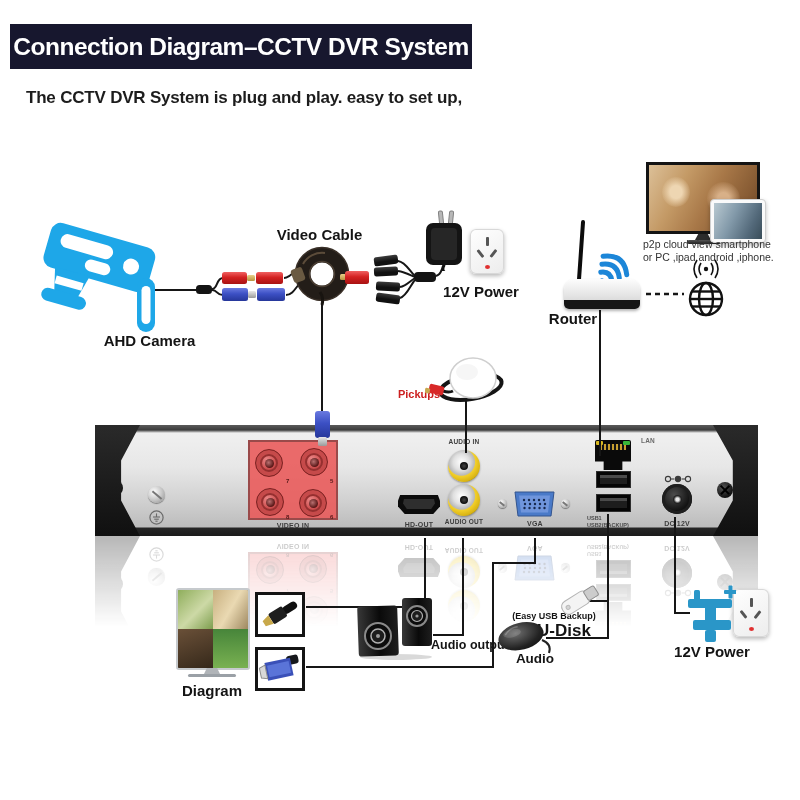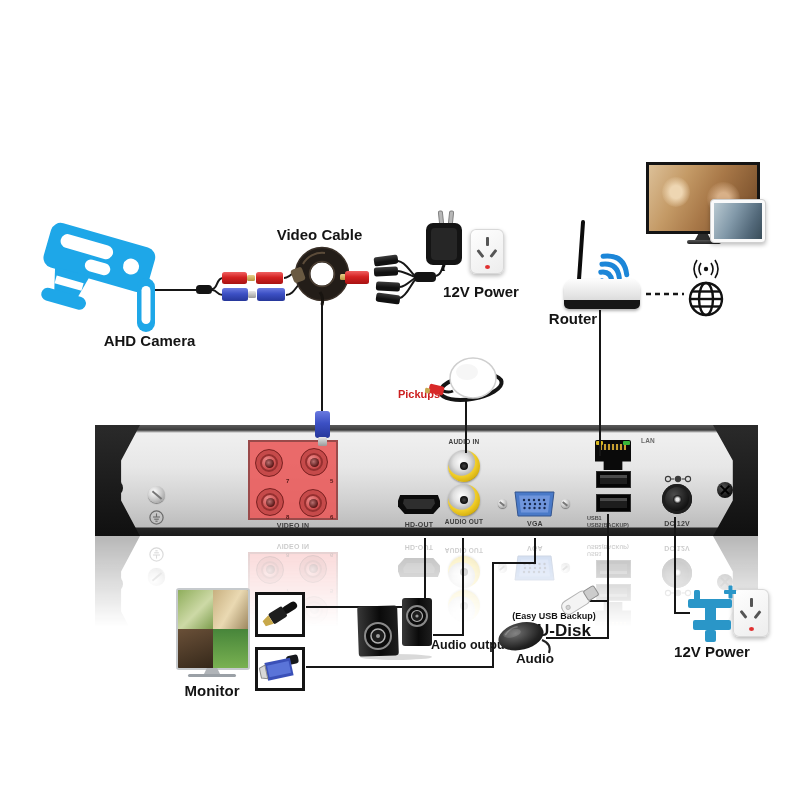--- a/index.html
+++ b/index.html
@@ -105,20 +105,24 @@
   .antenna{position:absolute;left:579px;top:220px;width:4px;height:62px;background:#0c0c0c;border-radius:2px;transform:rotate(4deg);z-index:5;}
   .spklbl{white-space:nowrap;}
   svg .w{stroke:#1c86d8;stroke-width:5;fill:none;stroke-linecap:round;}
   .plugblue{fill:#2a96c8;}
 </style>
 </head>
 <body>
 
 <div id="canvas">
 
+  <div class="banner">
+    <span>Connection Diagram–CCTV DVR System</span>
+  </div>
+  <div class="intro" style="top:88px;">The CCTV DVR System is plug and play. easy to set up,</div>
 
   <svg class="overlay" width="800" height="800" viewBox="0 0 800 800">
     <g stroke="#161616" stroke-width="2" fill="none">
       <path d="M152,290 H198"></path>
       <path d="M212,289 C218,289 216,278 223,278"></path>
       <path d="M212,290 C218,290 216,295 223,295"></path>
       <path d="M284,278 C292,278 295,268 303,264"></path>
       <path d="M286,295 C294,295 297,284 305,278"></path>
       <path d="M342,277 H346"></path>
       <path d="M398,261 C406,262 410,272 415,276"></path>
@@ -196,20 +200,24 @@
     <div class="dot"></div>
   </div>
   <div class="lbl" style="left:436px;top:284px;width:90px;font-size:15px;">12V Power</div>
 
   <div class="tv"></div>
   <div class="tvneck"></div>
   <div class="tvbase"></div>
   <div class="tablet">
       <div class="ph"></div>
     </div>
+  <div class="cloudtxt">
+    <div>p2p cloud view smartphone</div>
+    <div>or PC ,ipad android ,iphone.</div>
+  </div>
 
   <div class="antenna"></div>
   <svg class="abs" style="left:590px;top:242px;z-index:6;" width="56" height="48" viewBox="0 0 56 48">
     <g transform="rotate(38 12 40)">
       <circle cx="12" cy="40" r="3.5" fill="#1c86d8"></circle>
       <path class="w" d="M5,33 Q12,26 19,33"></path>
       <path class="w" d="M1,26 Q12,15 23,26"></path>
       <path class="w" d="M-3,19 Q12,4 27,19"></path>
     </g>
   </svg>
@@ -420,21 +428,21 @@
   <div class="monitor">
     <div class="mscreen">
       <div class="q tl"></div>
       <div class="q tr"></div>
       <div class="q bl"></div>
       <div class="q br"></div>
     </div>
     <div class="mneck"></div>
     <div class="mbase"></div>
   </div>
-  <div class="lbl" style="left:174px;top:683px;width:76px;font-size:15px;">Monitor</div>
+  <div class="lbl" style="left:174px;top:683px;width:76px;font-size:15px;">Diagram</div>
 
   <div class="cbox" style="left:255px;top:592px;height:45px;">
     <svg width="44" height="39" viewBox="0 0 44 39">
       <g transform="rotate(-32 22 20)">
         <rect x="26" y="15" width="16" height="8" rx="4" fill="#101010"></rect>
         <rect x="12" y="13" width="16" height="12" rx="2" fill="#1e1e1e"></rect>
         <path d="M12,14 L4,16 L4,22 L12,24 Z" fill="#c8a84a"></path>
       </g>
     </svg>
   </div>

